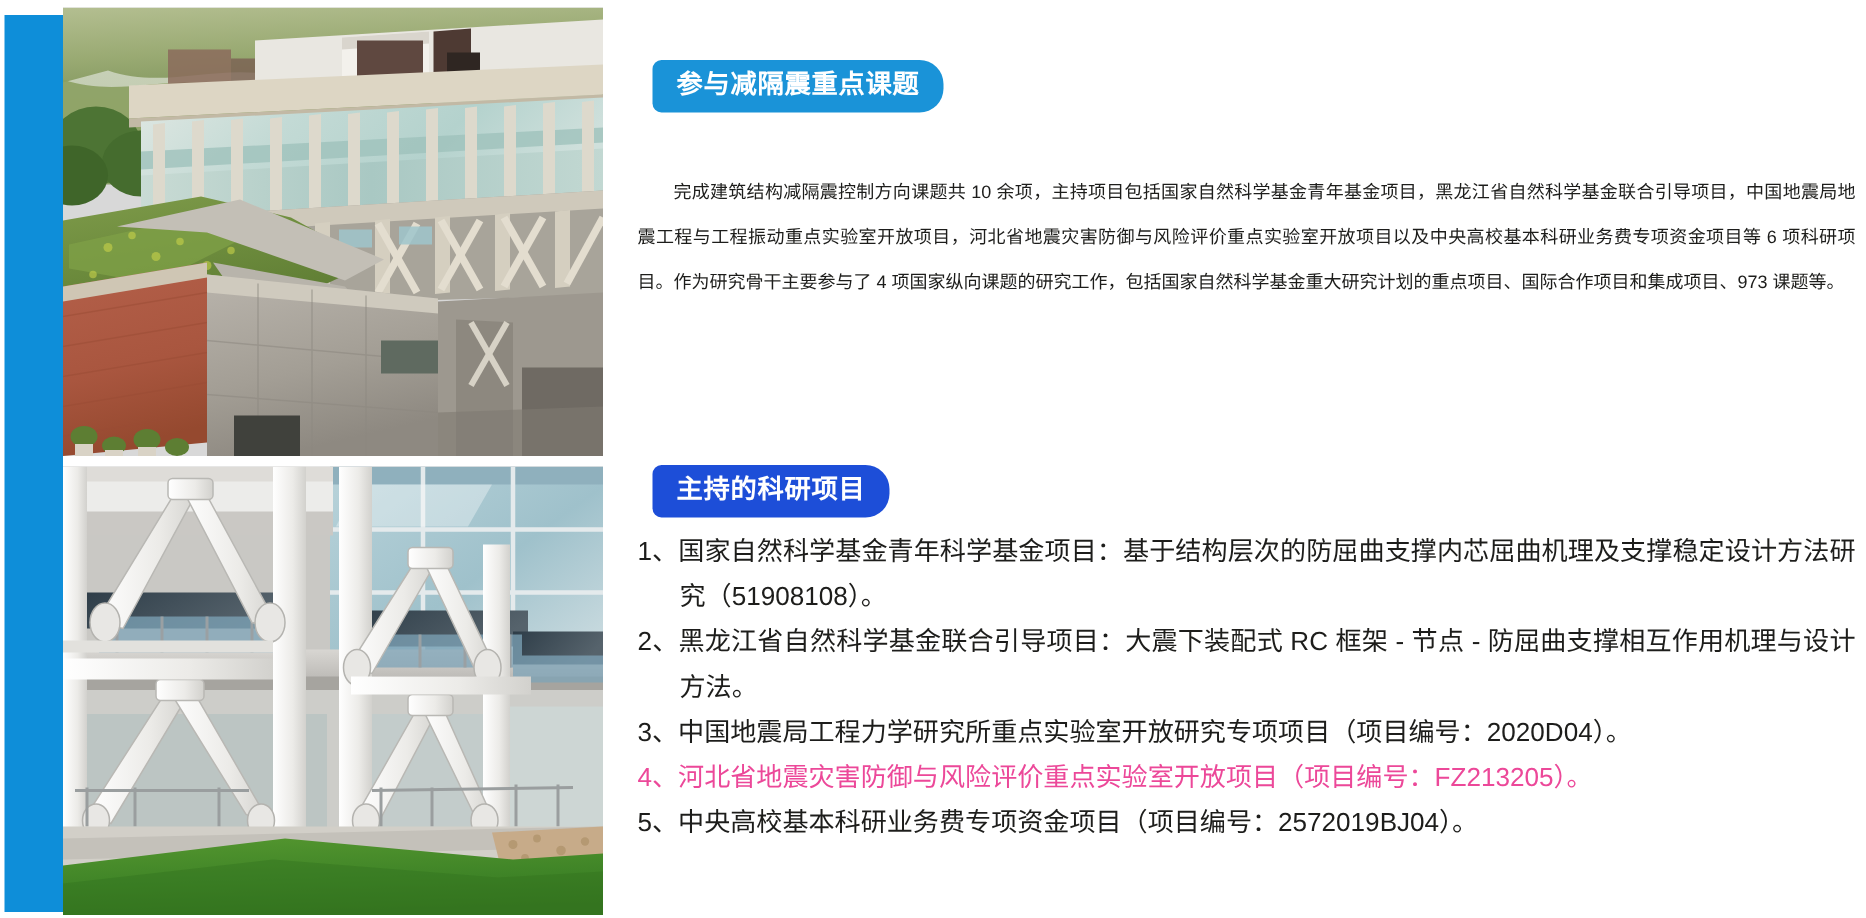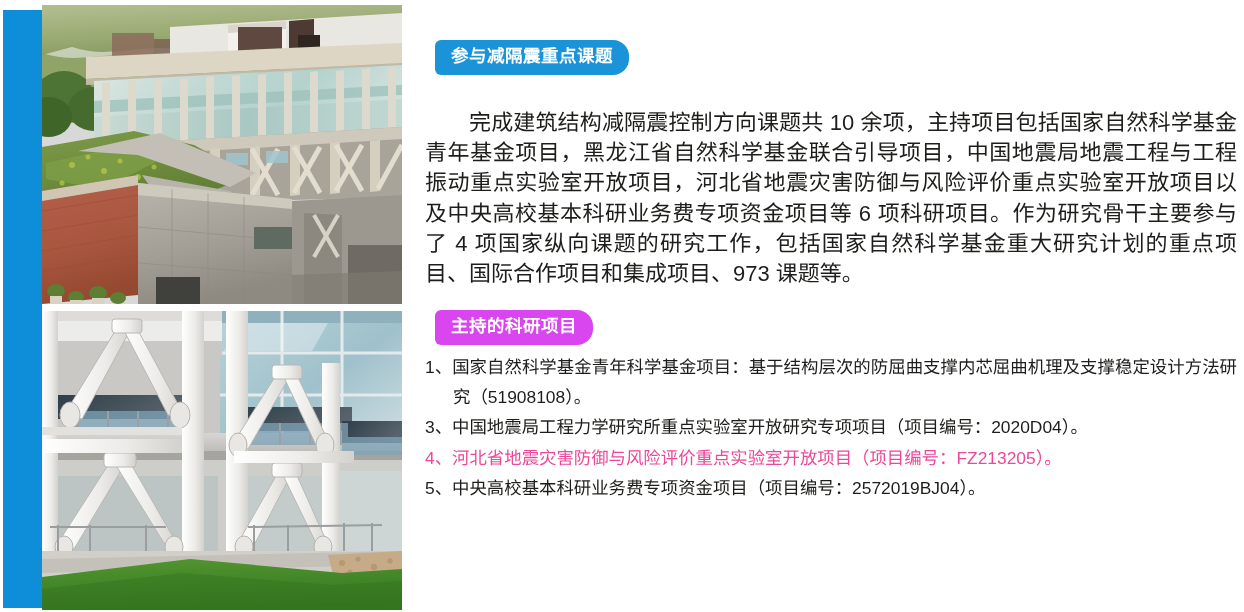--- a/index.html
+++ b/index.html
@@ -83,23 +83,23 @@
     font-weight: 600;
     white-space: nowrap;
     font-family: "Liberation Sans", "DejaVu Sans", sans-serif;
   }
   .badge-1 { position: absolute; left: 10px; top: 40px; }
   .badge-2 { position: absolute; left: 10px; top: 310px; }
 
   .para {
     position: absolute;
     left: 0px;
-    top: 86px;
+    top: 101px;
     width: 812px;
-    font-size: 22px;
+    font-size: 12px;
     line-height: 30.2px;
     color: #1d1d1b;
     text-align: justify;
     text-justify: inter-ideograph;
     text-indent: 2em;
     font-family: "Liberation Sans", "DejaVu Sans", sans-serif;
   }
 
   .proj-list {
     position: absolute;
@@ -450,24 +450,25 @@
     </div>
 
   </div>
 
   <div class="content">
 
     <div class="badge badge-1" style="background: rgb(26, 147, 216); color: rgb(255, 255, 255);">参与减隔震重点课题</div>
 
     <p class="para" style="color: rgb(29, 29, 27);">完成建筑结构减隔震控制方向课题共 10 余项，主持项目包括国家自然科学基金青年基金项目，黑龙江省自然科学基金联合引导项目，中国地震局地震工程与工程振动重点实验室开放项目，河北省地震灾害防御与风险评价重点实验室开放项目以及中央高校基本科研业务费专项资金项目等 6 项科研项目。作为研究骨干主要参与了 4 项国家纵向课题的研究工作，包括国家自然科学基金重大研究计划的重点项目、国际合作项目和集成项目、973 课题等。</p>
 
-    <div class="badge badge-2" style="background: #d946ef; color: rgb(255, 255, 255);">主持的科研项目</div>
+    <div class="badge badge-2" style="background: #1d4ed8; color: rgb(255, 255, 255);">主持的科研项目</div>
 
     <ul class="proj-list">
       <li class="proj-item" style="color: rgb(29, 29, 27);">1、国家自然科学基金青年科学基金项目：基于结构层次的防屈曲支撑内芯屈曲机理及支撑稳定设计方法研究（51908108）。</li>
+      <li class="proj-item" style="color: rgb(29, 29, 27);">2、黑龙江省自然科学基金联合引导项目：大震下装配式 RC 框架 - 节点 - 防屈曲支撑相互作用机理与设计方法。</li>
       <li class="proj-item" style="color: rgb(29, 29, 27);">3、中国地震局工程力学研究所重点实验室开放研究专项项目（项目编号：2020D04）。</li>
       <li class="proj-item" style="color: #ec4899;">4、河北省地震灾害防御与风险评价重点实验室开放项目（项目编号：FZ213205）。</li>
       <li class="proj-item" style="color: rgb(29, 29, 27);">5、中央高校基本科研业务费专项资金项目（项目编号：2572019BJ04）。</li>
     </ul>
 
   </div>
 
 </div>
 
 </body></html>

